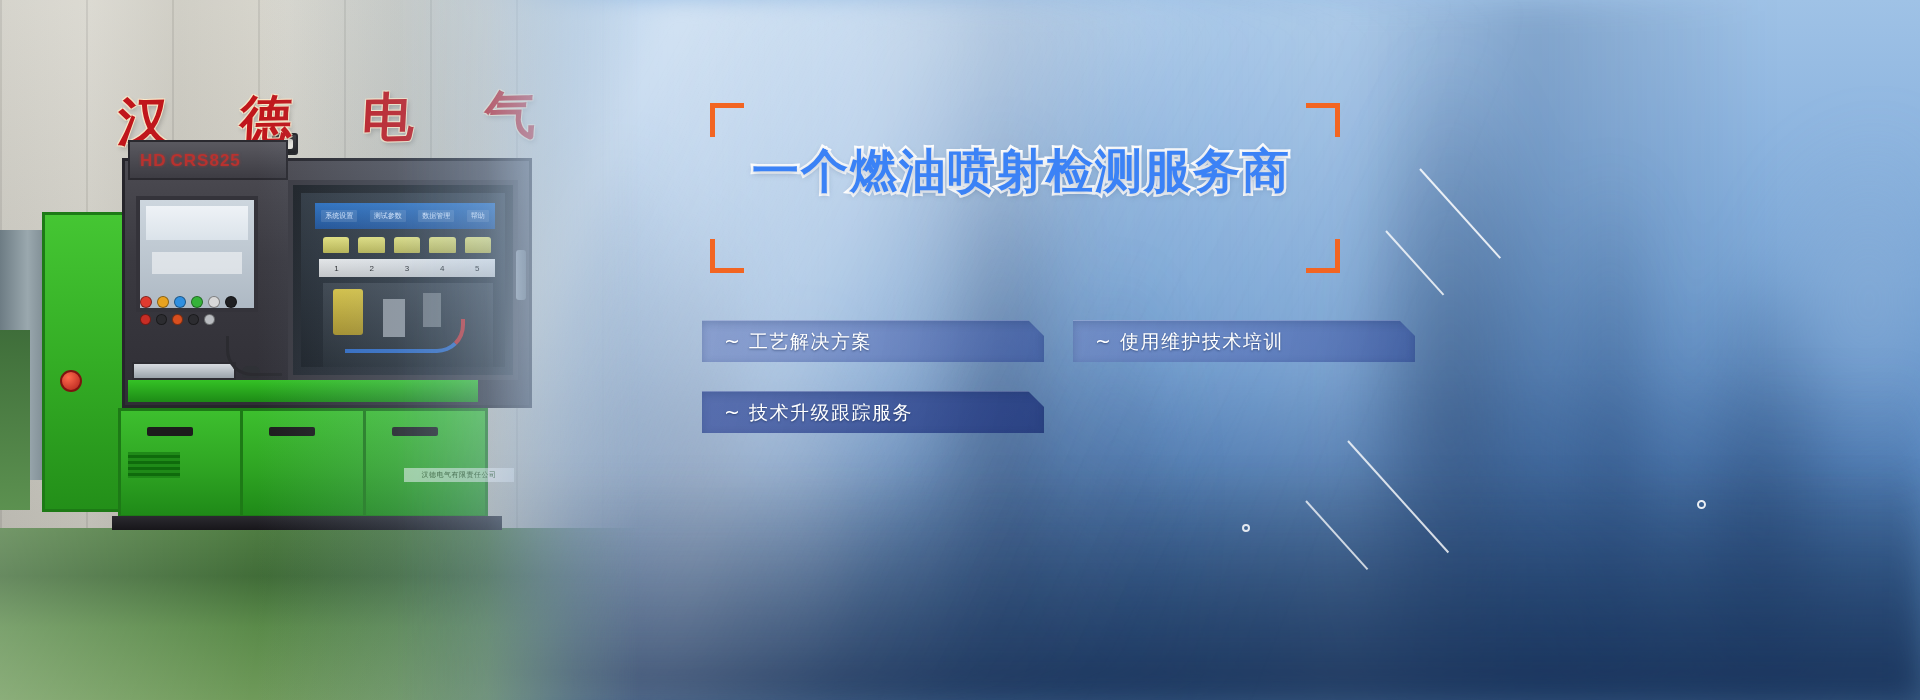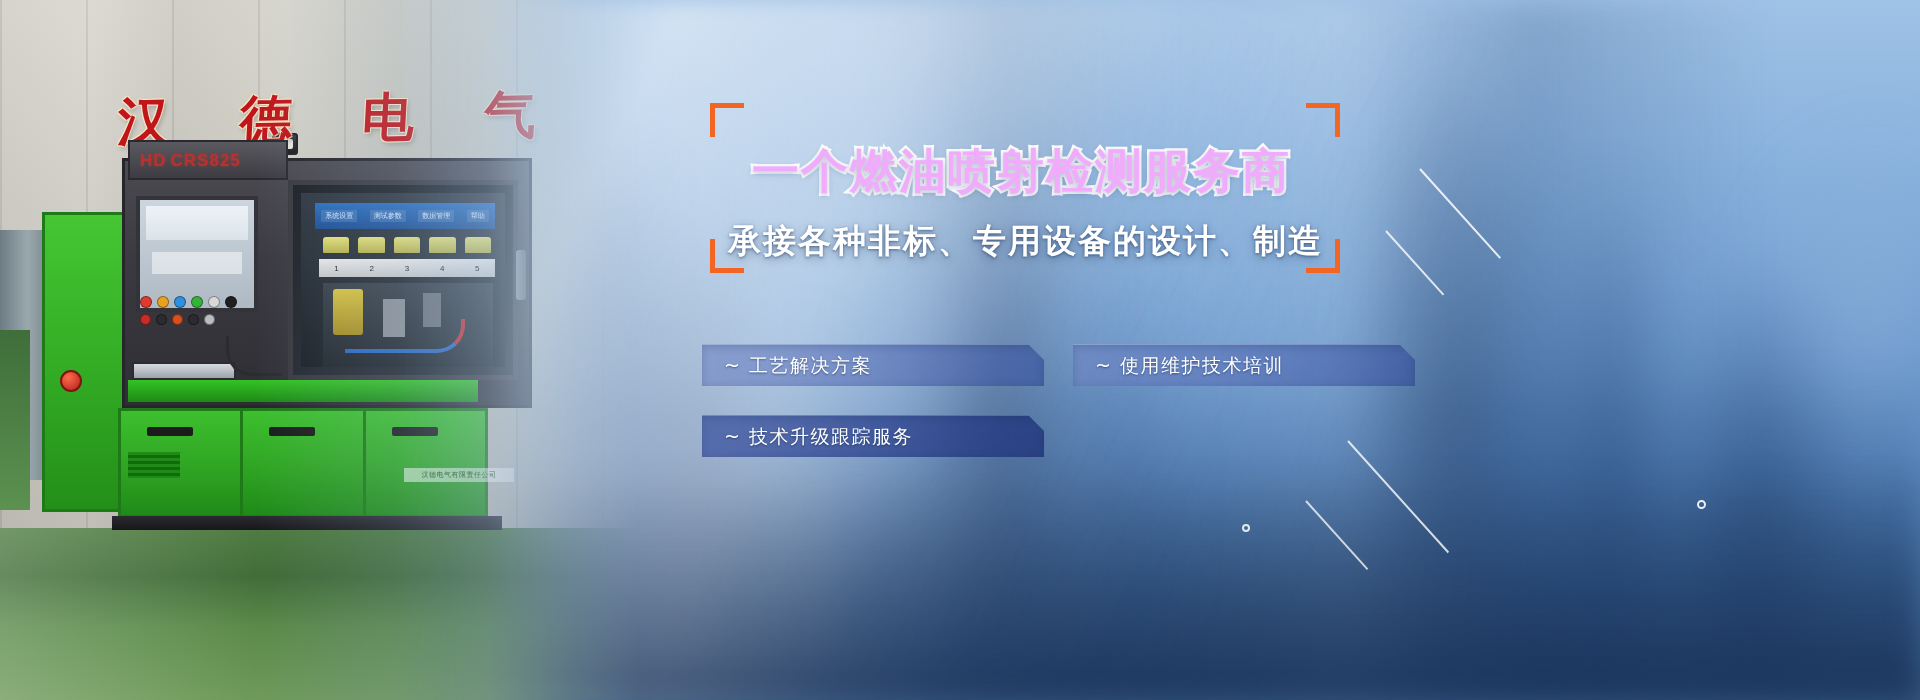--- a/index.html
+++ b/index.html
@@ -288,35 +288,35 @@
   .br-bl i:nth-child(1){ left:0; bottom:0; width:34px; height:5px; }
   .br-bl i:nth-child(2){ left:0; bottom:0; width:5px; height:34px; }
   .br-br{ left:1306px; top:239px; }
   .br-br i:nth-child(1){ right:0; bottom:0; width:34px; height:5px; }
   .br-br i:nth-child(2){ right:0; bottom:0; width:5px; height:34px; }
 
   .headline{
     position:absolute; left:752px; top:140px;
     font-family:"DejaVu Sans","Liberation Sans",sans-serif;
     font-size:47px; font-weight:800; letter-spacing:2px;
-    color:#f0abfc; white-space:nowrap;
+    color:#3b82f6; white-space:nowrap;
     -webkit-text-stroke:5px #ffffff;
     paint-order:stroke fill;
     text-shadow:0 2px 6px rgba(40,70,110,.35);
   }
   .subtitle{
     position:absolute; left:728px; top:219px;
     font-family:"DejaVu Sans","Liberation Sans",sans-serif;
     font-size:33px; font-weight:700; letter-spacing:2px;
     color:#ffffff; white-space:nowrap;
     text-shadow:0 1px 3px rgba(20,45,85,.55), 0 3px 10px rgba(20,45,85,.35);
   }
 
   .features{
-    position:absolute; left:702px; top:344px;
+    position:absolute; left:702px; top:320px;
     display:grid; grid-template-columns:342px 342px; grid-gap:20px 42px;gap:29px;
   }
   .feature{
     width:342px; height:42px;
     background:linear-gradient(100deg, rgba(110,132,196,.58) 0%, rgba(86,110,182,.60) 48%, rgba(52,78,156,.62) 100%);
     clip-path:polygon(0 0, calc(100% - 16px) 0, 100% 16px, 100% 100%, 0 100%);
     display:flex; align-items:center;
     box-shadow:0 2px 8px rgba(18,40,80,.22) inset, 0 1px 4px rgba(10,30,65,.25);
     border-top:1px solid rgba(255,255,255,.20);
   }
@@ -453,21 +453,20 @@
     <div class="bracket br-bl">
         <i></i>
         <i></i>
       </div>
     <div class="bracket br-br">
         <i></i>
         <i></i>
       </div>
 
     <div class="headline">一个燃油喷射检测服务商</div>
-    <div class="subtitle">承接各种非标、专用设备的设计、制造</div>
 
     <div class="features">
       <div class="feature f1">
         <span>~ 工艺解决方案</span>
       </div>
       <div class="feature f3">
         <span>~ 使用维护技术培训</span>
       </div>
       <div class="feature f2">
         <span>~ 技术升级跟踪服务</span>

